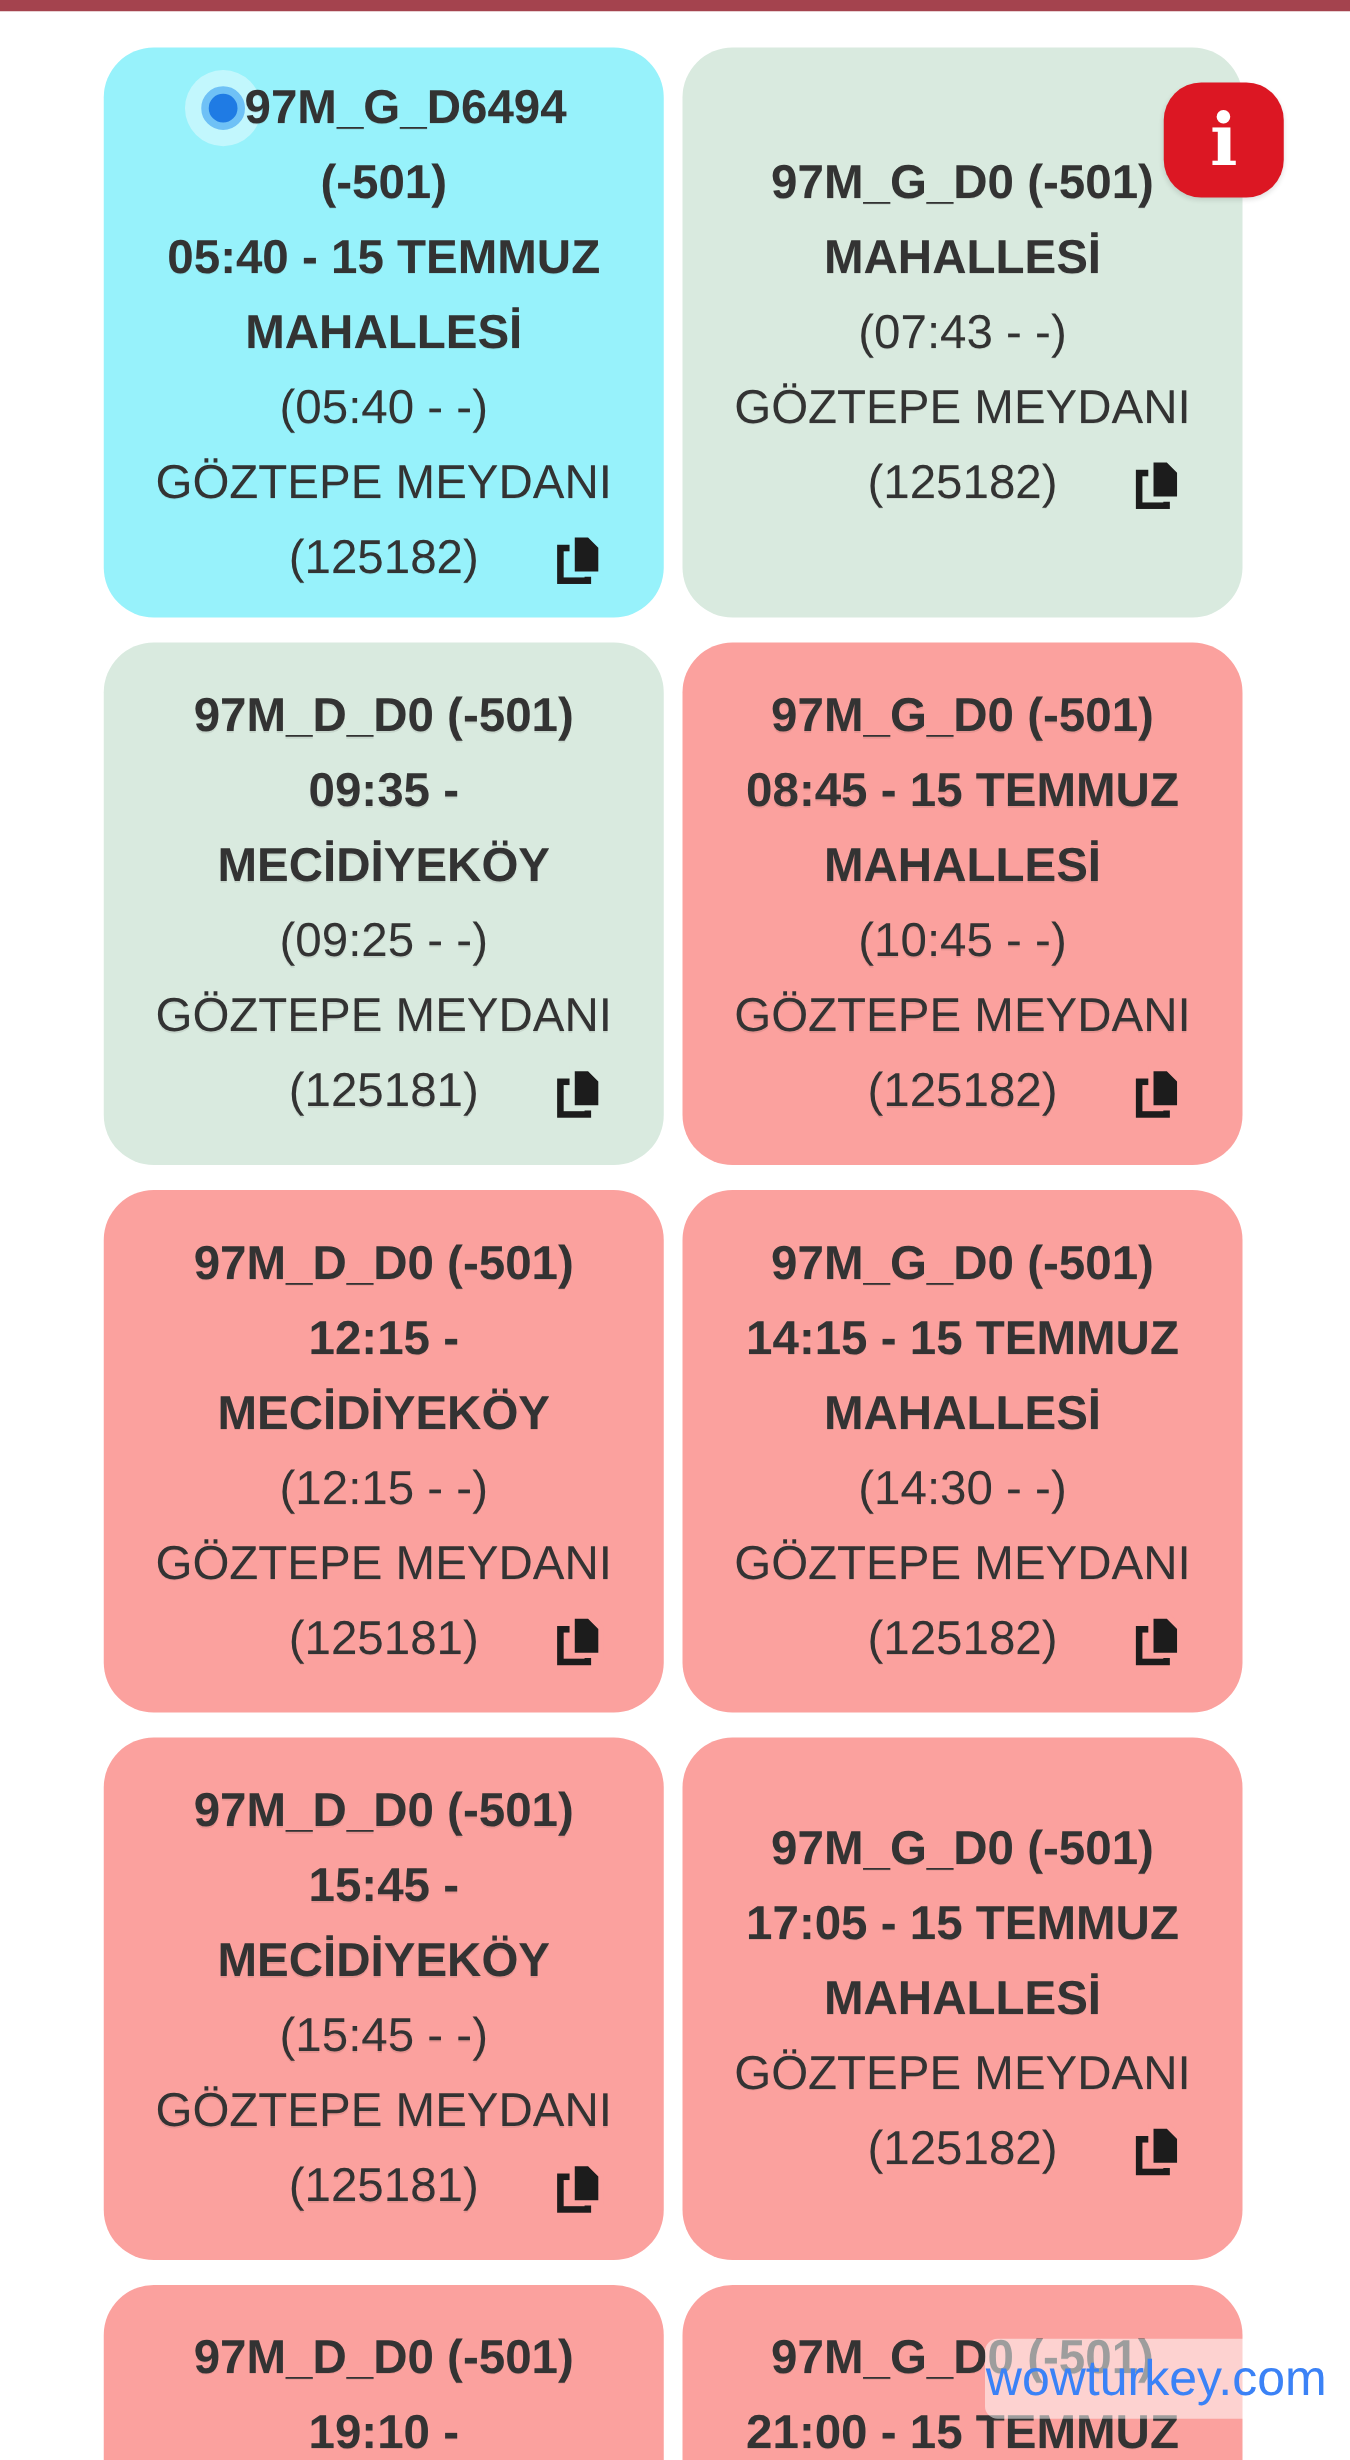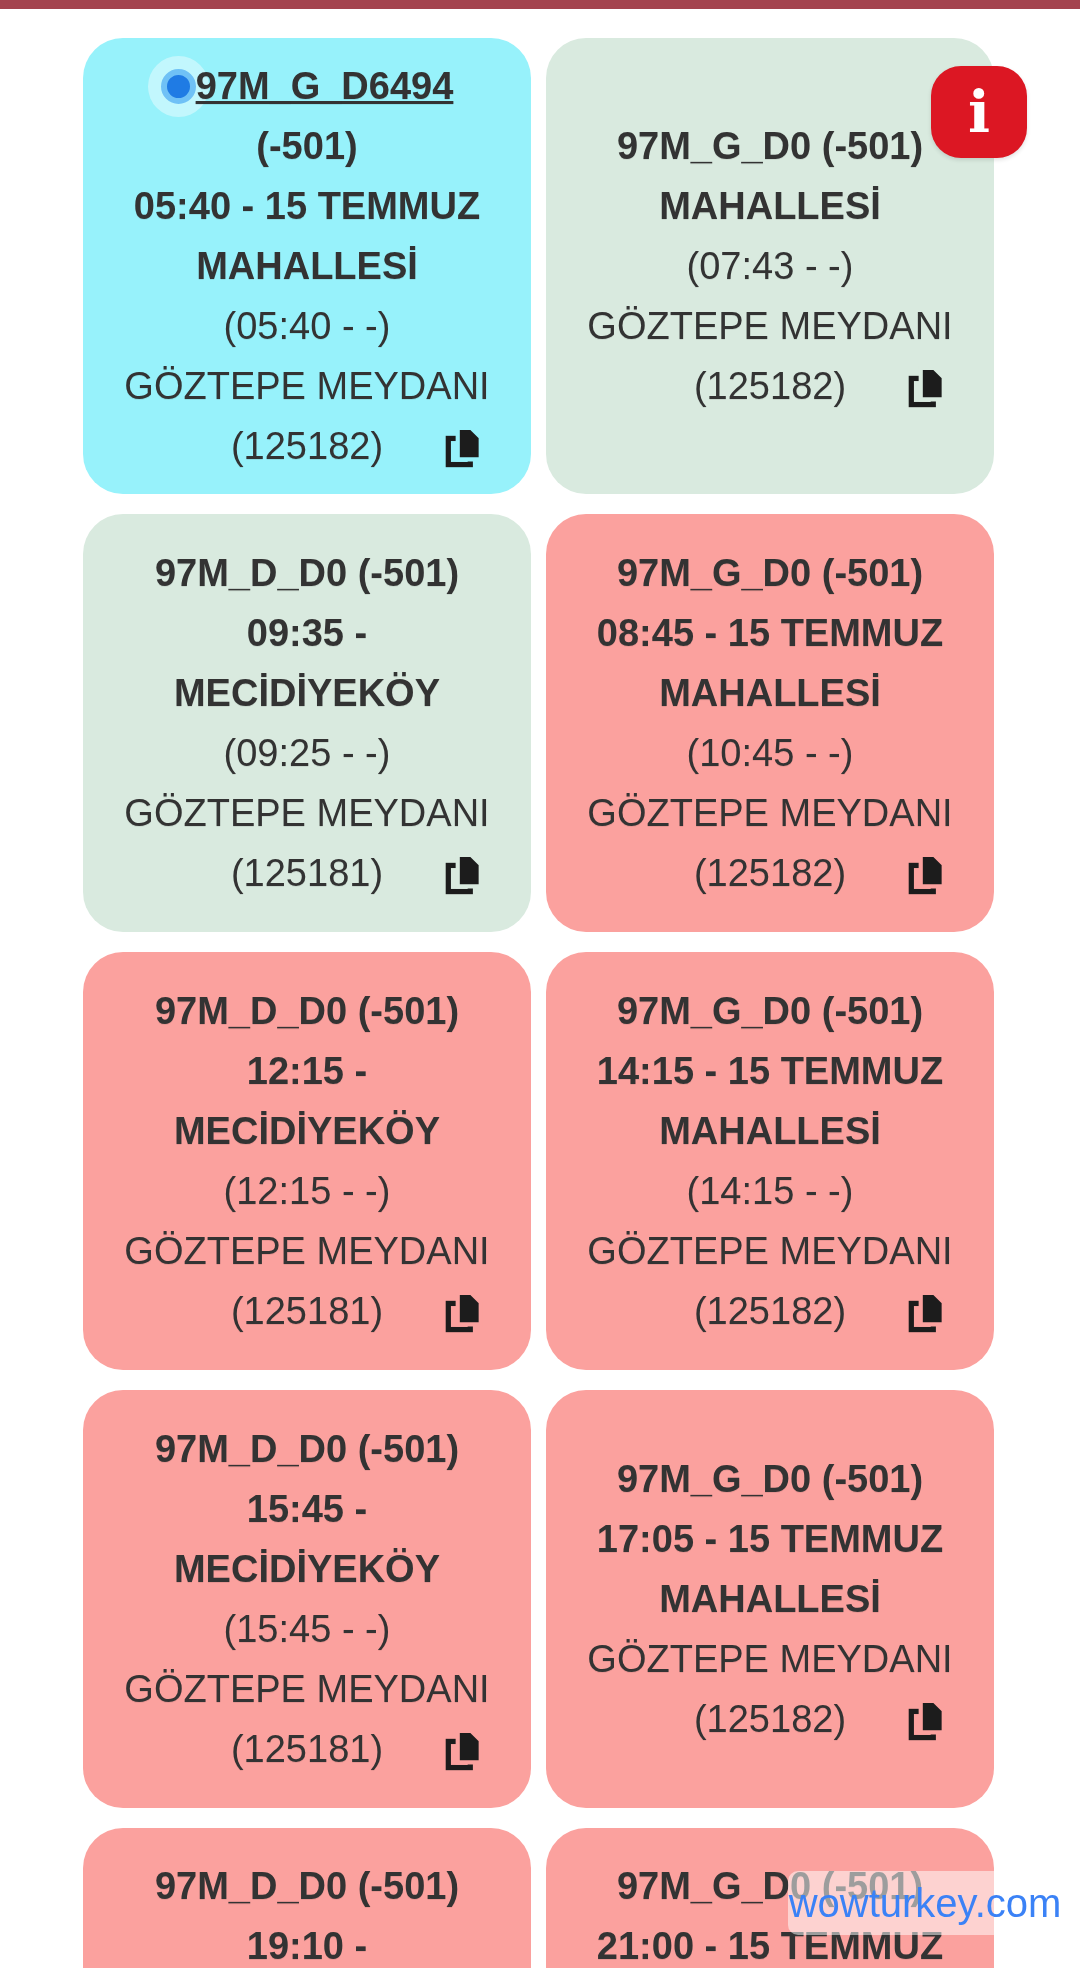--- a/index.html
+++ b/index.html
@@ -39,21 +39,21 @@
   .card.pink {--card-bg:#FBA19E; background:var(--card-bg);}
   .card.clipped{justify-content:flex-start;padding-top:28px;}
   .line{
     font-size:38px;line-height:60px;
     position:relative;
     white-space:nowrap;
     text-shadow:0 1px 0 rgba(0,0,0,0.08);
   }
   .line.bold{font-weight:700;}
   .line.with-radio{
-    display:flex;align-items:center;justify-content:center;text-decoration:underline;
+    display:flex;align-items:center;justify-content:center;
   }
   .radio{
     display:inline-block;
     width:23px;height:23px;
     border-radius:50%;
     background:#1F7BE4;
     border:6px solid #6FC1F6;
     box-shadow:0 0 0 13px rgba(255,255,255,0.42);
     flex:0 0 auto;
   }
@@ -170,21 +170,21 @@
           <svg viewBox="0 0 44 44" xmlns="http://www.w3.org/2000/svg">
             <rect x="7" y="13" width="21" height="25" fill="none" stroke="#1c1c1c" stroke-width="5"></rect>
             <path d="M16 3 h13 l9 9 v21 h-22 z" fill="#1c1c1c" stroke="var(--card-bg)" stroke-width="4"></path>
           </svg>
         </span></div>
     </article>
     <article class="card pink">
       <div class="line bold"><span>97M_G_D0 (-501)</span></div>
       <div class="line bold"><span>14:15 - 15 TEMMUZ</span></div>
       <div class="line bold"><span>MAHALLESİ</span></div>
-      <div class="line"><span>(14:15 - -)</span></div>
+      <div class="line"><span>(14:30 - -)</span></div>
       <div class="line"><span>GÖZTEPE MEYDANI</span></div>
       <div class="line"><span>(125182)</span><span class="copy">
           <svg viewBox="0 0 44 44" xmlns="http://www.w3.org/2000/svg">
             <rect x="7" y="13" width="21" height="25" fill="none" stroke="#1c1c1c" stroke-width="5"></rect>
             <path d="M16 3 h13 l9 9 v21 h-22 z" fill="#1c1c1c" stroke="var(--card-bg)" stroke-width="4"></path>
           </svg>
         </span></div>
     </article>
     <article class="card pink">
       <div class="line bold"><span>97M_D_D0 (-501)</span></div>

